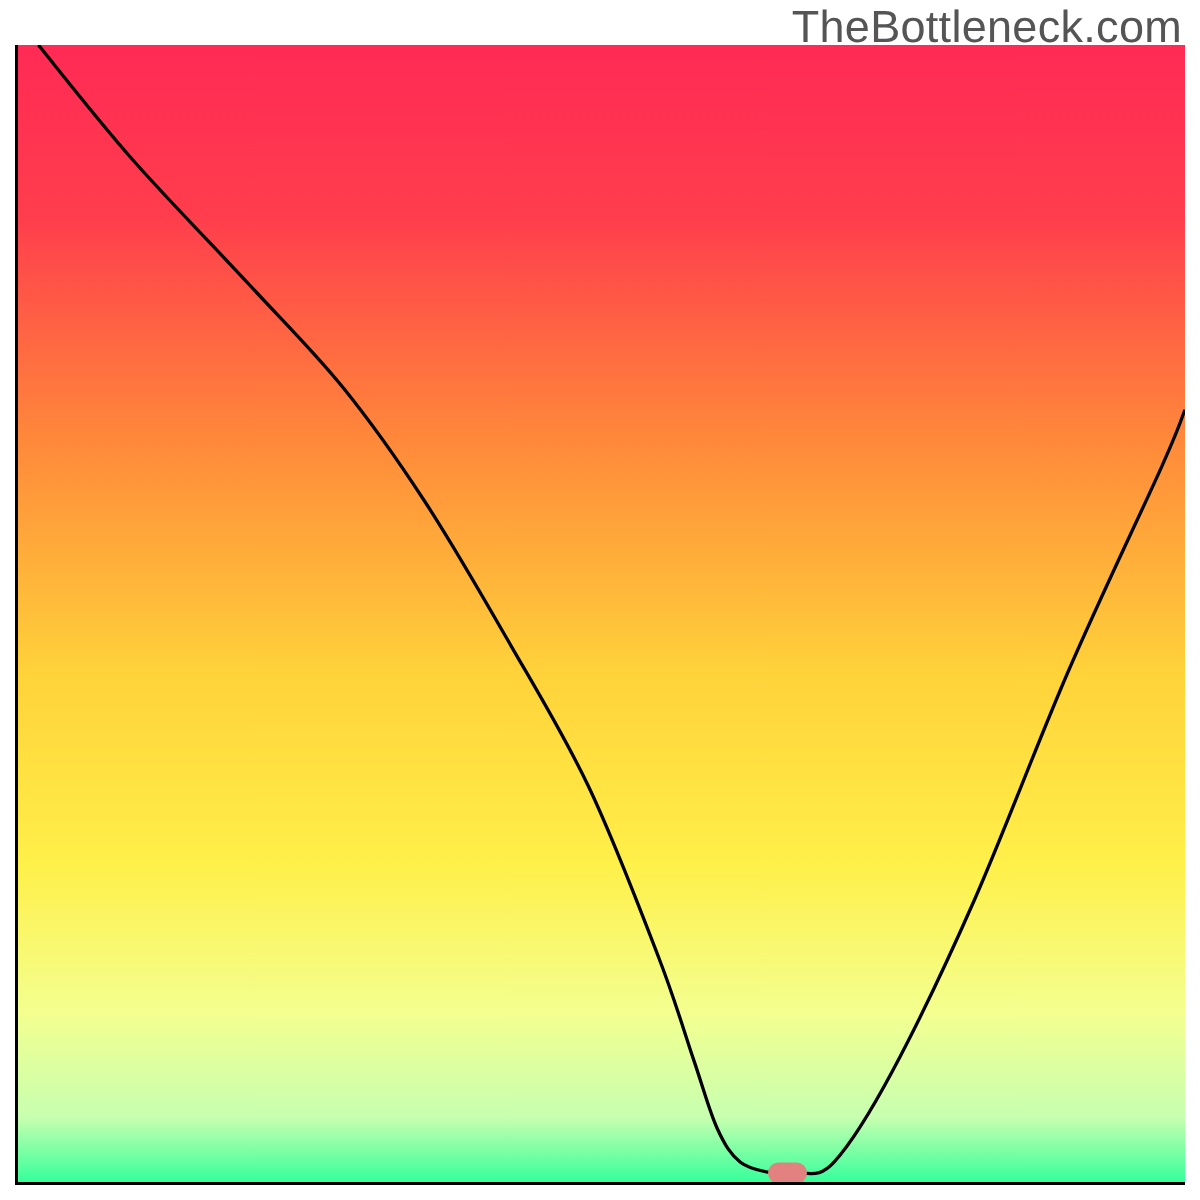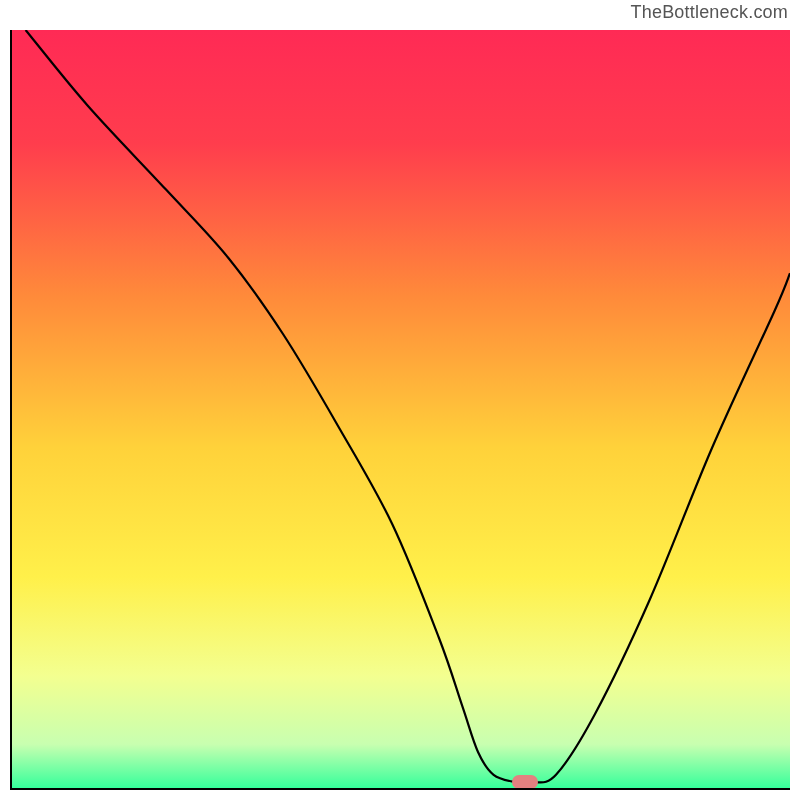--- a/index.html
+++ b/index.html
@@ -9,21 +9,21 @@
     background: #ffffff;
     position: relative;
     font-family: Arial, Helvetica, sans-serif;
     overflow: hidden;
   }
   .watermark {
     position: absolute;
     top: 2px;
     right: 12px;
     color: #555555;
-    font-size: 18px;
+    font-size: 30px;
     font-weight: 500;
     letter-spacing: 0.2px;
     z-index: 10;
   }
   .plot-area {
     position: absolute;
     left: 10px;
     top: 30px;
     width: 780px;
     height: 760px;

